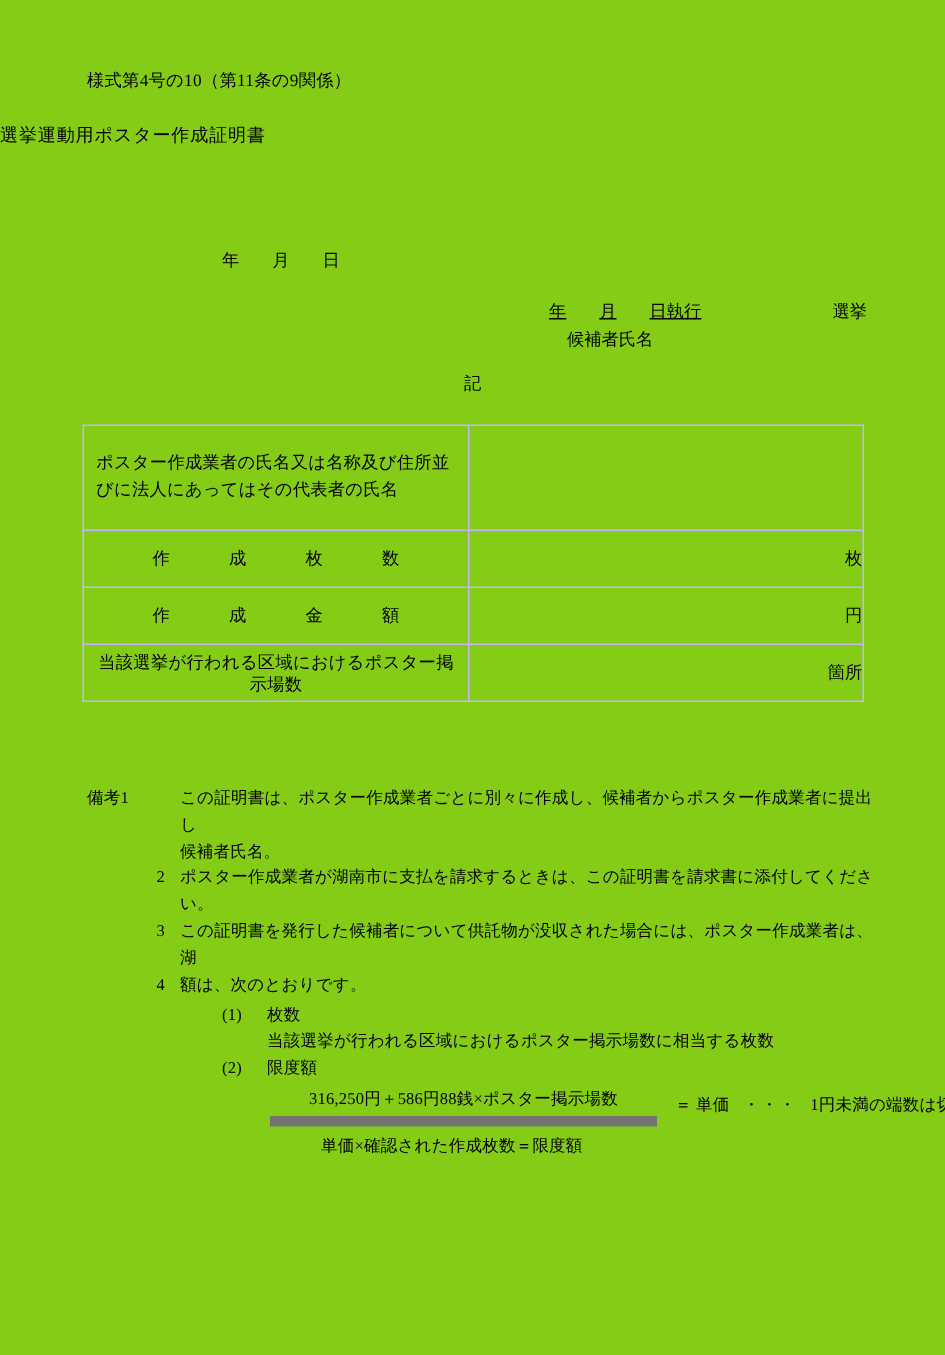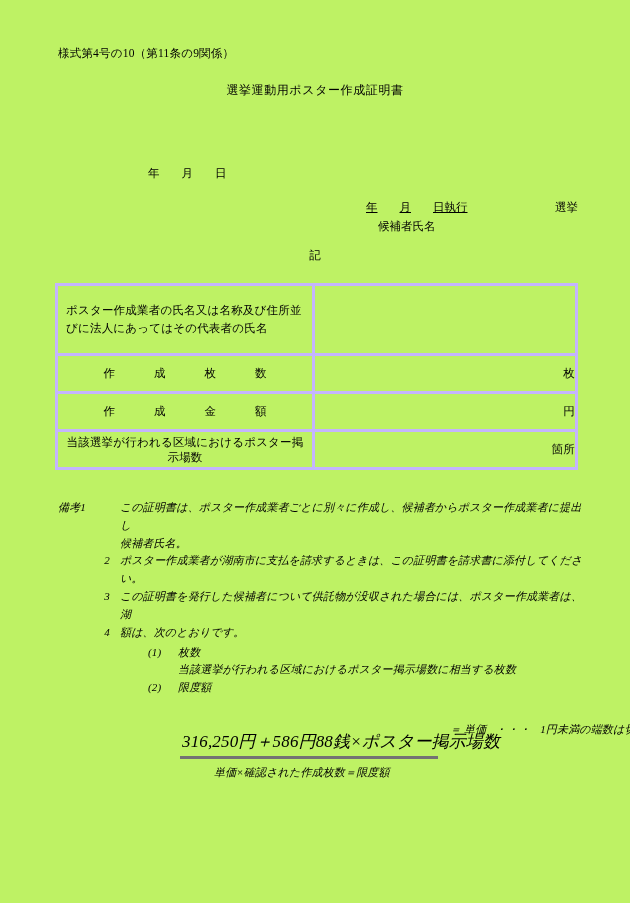--- a/index.html
+++ b/index.html
@@ -12,38 +12,37 @@
     height: 903px;
     position: relative;
     font-family: "Liberation Serif", "DejaVu Serif", serif;
     color: #000000;
     font-size: 11px;
     overflow: hidden;
   }
   .page {
     position: absolute;
     inset: 0;
-    background: #bef264;
+    background: #84cc16;
   }
 
   
   .form-no {
     position: absolute;
     left: 58px;
     top: 46px;
     font-size: 11.5px;
     letter-spacing: 0.2px;
     white-space: nowrap;
   }
   .doc-title {
     position: absolute;
     left: 0;
     right: 0;
     top: 82px;
-    text-align: center;
     font-size: 12px;
     letter-spacing: 0.6px;
   }
 
   
   .statement {
     position: absolute;
     left: 72px;
     top: 133px;
     font-size: 11.5px;
@@ -95,21 +94,21 @@
   .tbl {
     position: absolute;
     left: 55px;
     top: 283px;
     width: 520px;
     border-collapse: collapse;
     table-layout: fixed;
     font-size: 11.5px;
   }
   .tbl td {
-    border: 3px solid #c4b5fd;
+    border: 1px solid #c4b5fd;
     padding: 0;
     vertical-align: middle;
   }
   .cell-pad {
     padding: 6px 8px;
     line-height: 1.55;
   }
   .row-name-label { height: 70px; }
   .row-name-label .cell-pad {
     letter-spacing: 0.2px;
@@ -129,26 +128,25 @@
   .unit-cell {
     text-align: right;
     padding-right: 10px;
     letter-spacing: 0.2px;
   }
 
   
   .notes {
     position: absolute;
     left: 58px;
-    top: 499px;
+    top: 524px;
     width: 530px;
     font-size: 11px;
     line-height: 1.62;
     letter-spacing: 0.15px;
-    font-style: italic;
   }
   .note-row {
     display: flex;
     align-items: flex-start;
   }
   .note-head {
     flex: 0 0 auto;
     white-space: nowrap;
   }
   .note-head.first { width: 52px; }
@@ -188,24 +186,23 @@
     margin-top: 3px;
   }
   .fraction {
     display: inline-flex;
     flex-direction: column;
     text-align: center;
     width: 258px;
   }
   .frac-num {
     padding: 0 2px 1px 2px;
-    border-bottom: 3px solid #737373;
-    white-space: nowrap;
-    font-size: 17px;
-    margin-top: 28px;
+    border-bottom: 7px solid #737373;
+    white-space: nowrap;
+    font-size: 11px;
   }
   .frac-den {
     padding-top: 1px;
     white-space: nowrap;
     font-size: 11px;
   }
   .formula-rhs {
     padding-left: 12px;
     white-space: nowrap;
     font-size: 11px;

